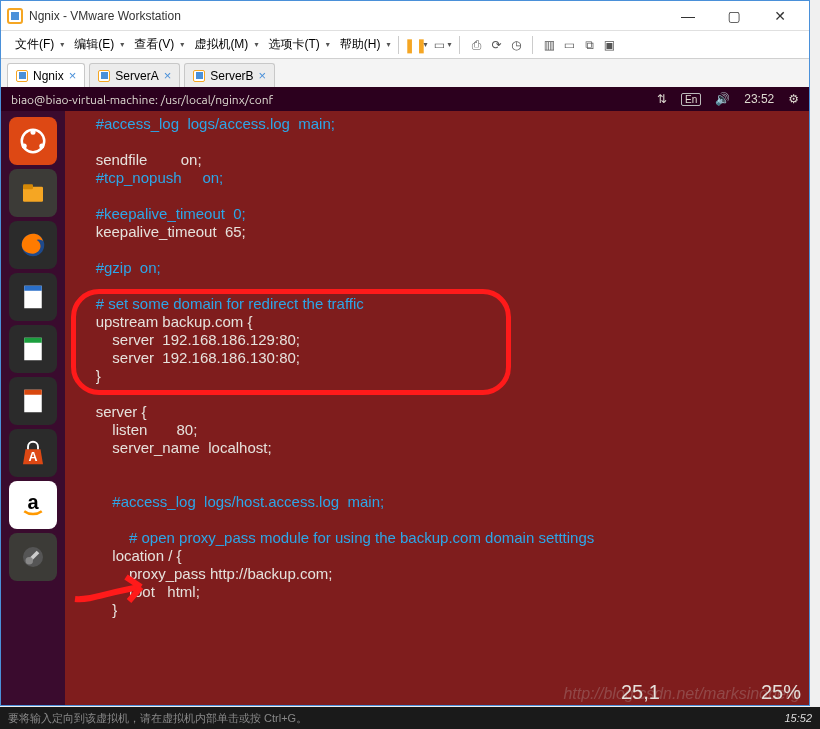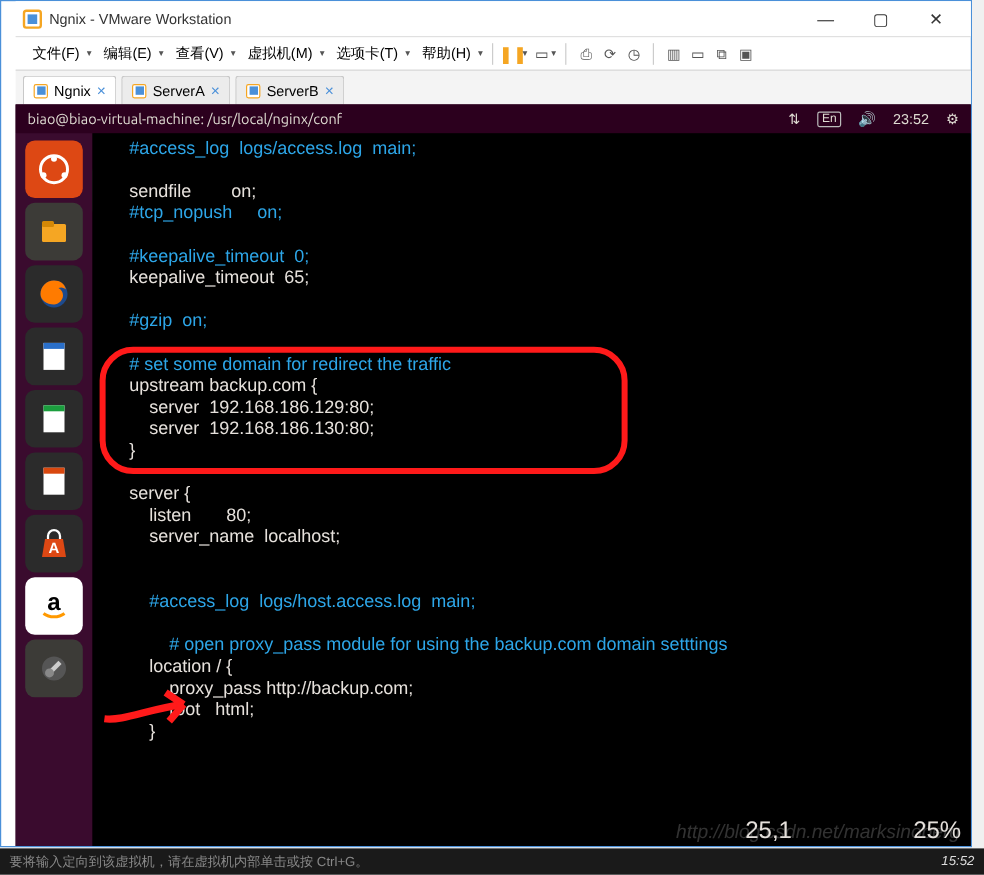--- a/index.html
+++ b/index.html
@@ -1,19 +1,19 @@
 <!DOCTYPE html>
 <html><head>
 <meta charset="utf-8">
 <style>
 * { margin: 0; padding: 0; box-sizing: border-box; font-family: "Segoe UI", Tahoma, sans-serif; }
 body { background: #f0f0f0; width: 820px; height: 729px; overflow: hidden; position: relative; }
 
 
-.vmware-window { width: 810px; height: 706px; background: #fff; border: 1px solid #4a90d9; position: relative; padding-left: 12px; }
+.vmware-window { width: 810px; height: 706px; background: #fff; border: 1px solid #4a90d9; position: relative; }
 .titlebar { height: 30px; display: flex; align-items: center; padding: 0 6px; background: #fff; border-bottom: 1px solid #e0e0e0; }
 .title-icon { width: 16px; height: 16px; background: #fff; border: 2px solid #f5a623; border-radius: 3px; margin-right: 6px; position: relative; }
 .title-icon::after { content: ""; position: absolute; inset: 2px; background: #4a90d9; }
 .title-text { font-size: 12px; color: #333; }
 .win-controls { margin-left: auto; display: flex; gap: 0; }
 .win-btn { width: 46px; height: 30px; display: flex; align-items: center; justify-content: center; font-size: 14px; color: #333; cursor: pointer; }
 
 .menubar { height: 28px; display: flex; align-items: center; padding: 0 8px; gap: 4px; border-bottom: 1px solid #d0d0d0; font-size: 12px; }
 .menu-item { padding: 3px 6px; cursor: pointer; }
 .mb-sep { width: 1px; height: 18px; background: #ccc; margin: 0 4px; }
@@ -44,21 +44,21 @@
 .licon.writer { background: #2b2b2b; }
 .licon.calc { background: #2b2b2b; }
 .licon.impress { background: #2b2b2b; }
 .licon.software { background: #2b2b2b; }
 .licon.amazon { background: #fff; color: #000; }
 .licon.settings { background: #3c3b37; }
 .licon.terminal { background: #2b2b2b; }
 .lg { width: 30px; height: 30px; }
 
 
-.terminal { position: absolute; left: 64px; right: 0; top: 24px; bottom: 0; background: #000000; padding: 4px 8px 4px 14px; font-family: "Ubuntu Mono", "Consolas", monospace; font-size: 15px; line-height: 18px; color: #e6e1dc; overflow: hidden; }
+.terminal { position: absolute; left: 64px; right: 0; top: 24px; bottom: 0; background: #7f1d1d; padding: 4px 8px 4px 14px; font-family: "Ubuntu Mono", "Consolas", monospace; font-size: 15px; line-height: 18px; color: #e6e1dc; overflow: hidden; }
 .terminal .row { white-space: pre; position: relative; z-index: 2; }
 .cmt { color: #2da6e8; }
 .kw  { color: #e6e1dc; }
 .terminal .status { position: absolute; bottom: 4px; left: 14px; right: 8px; display: flex; color: #e6e1dc; font-size: 20px; }
 .status-left { flex: 1; }
 .status-mid { width: 120px; }
 .status-right { width: 60px; text-align: right; }
 
 
 .redbox { position: absolute; border: 5px solid #ff1a1a; border-radius: 28px; z-index: 3; pointer-events: none; }

